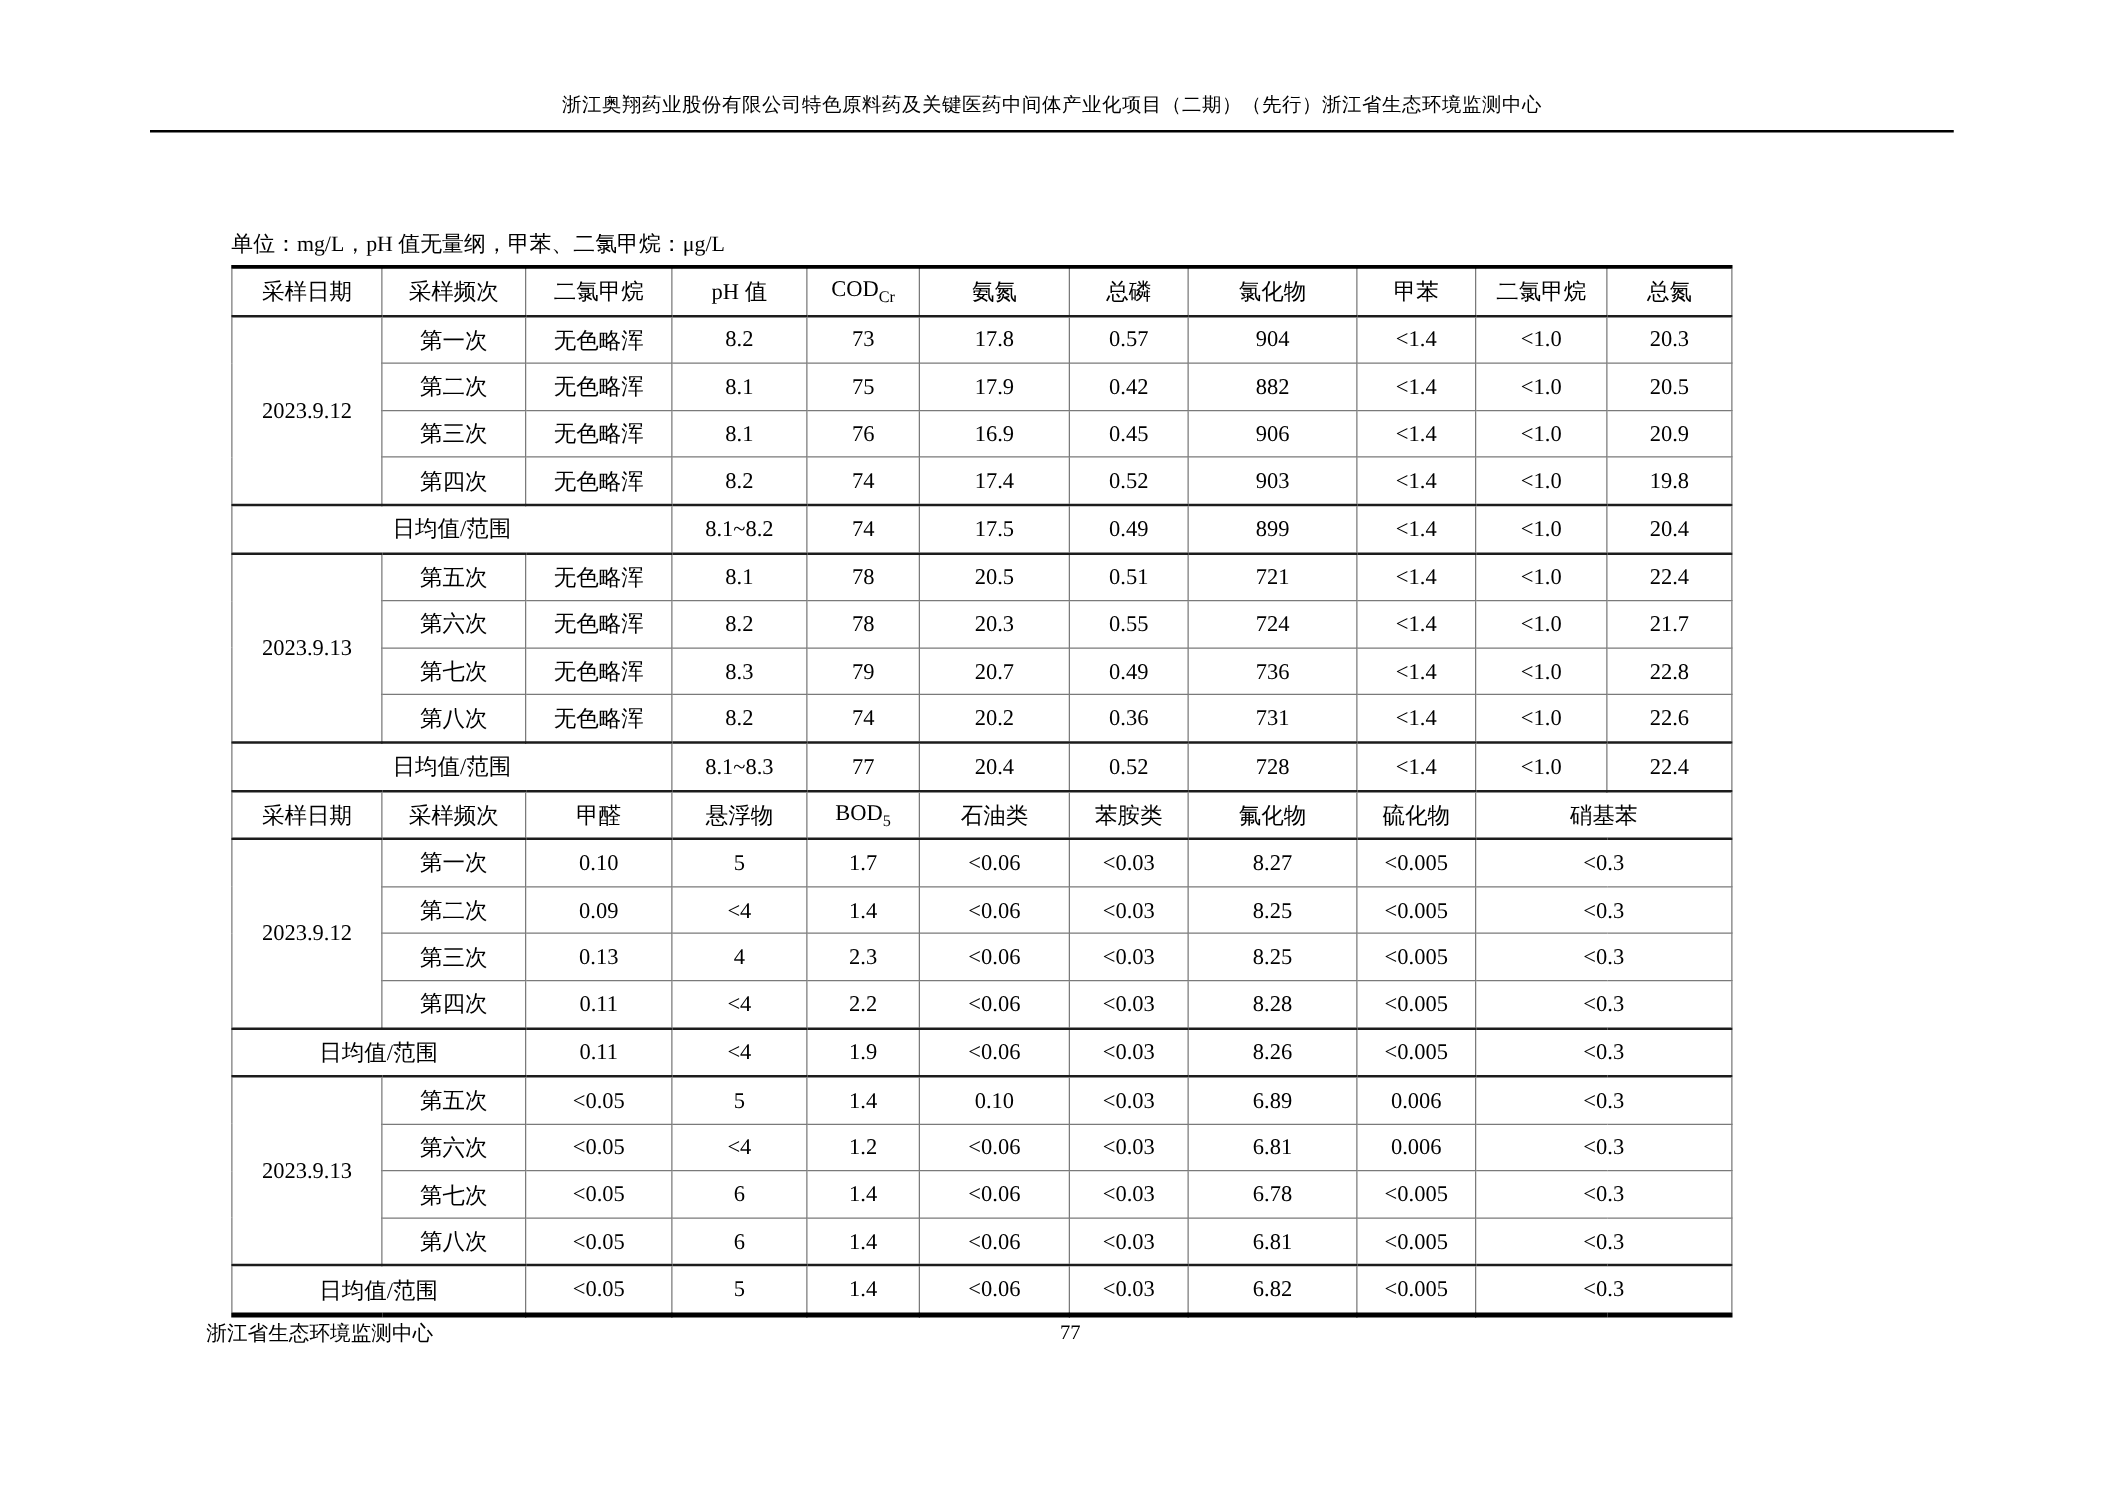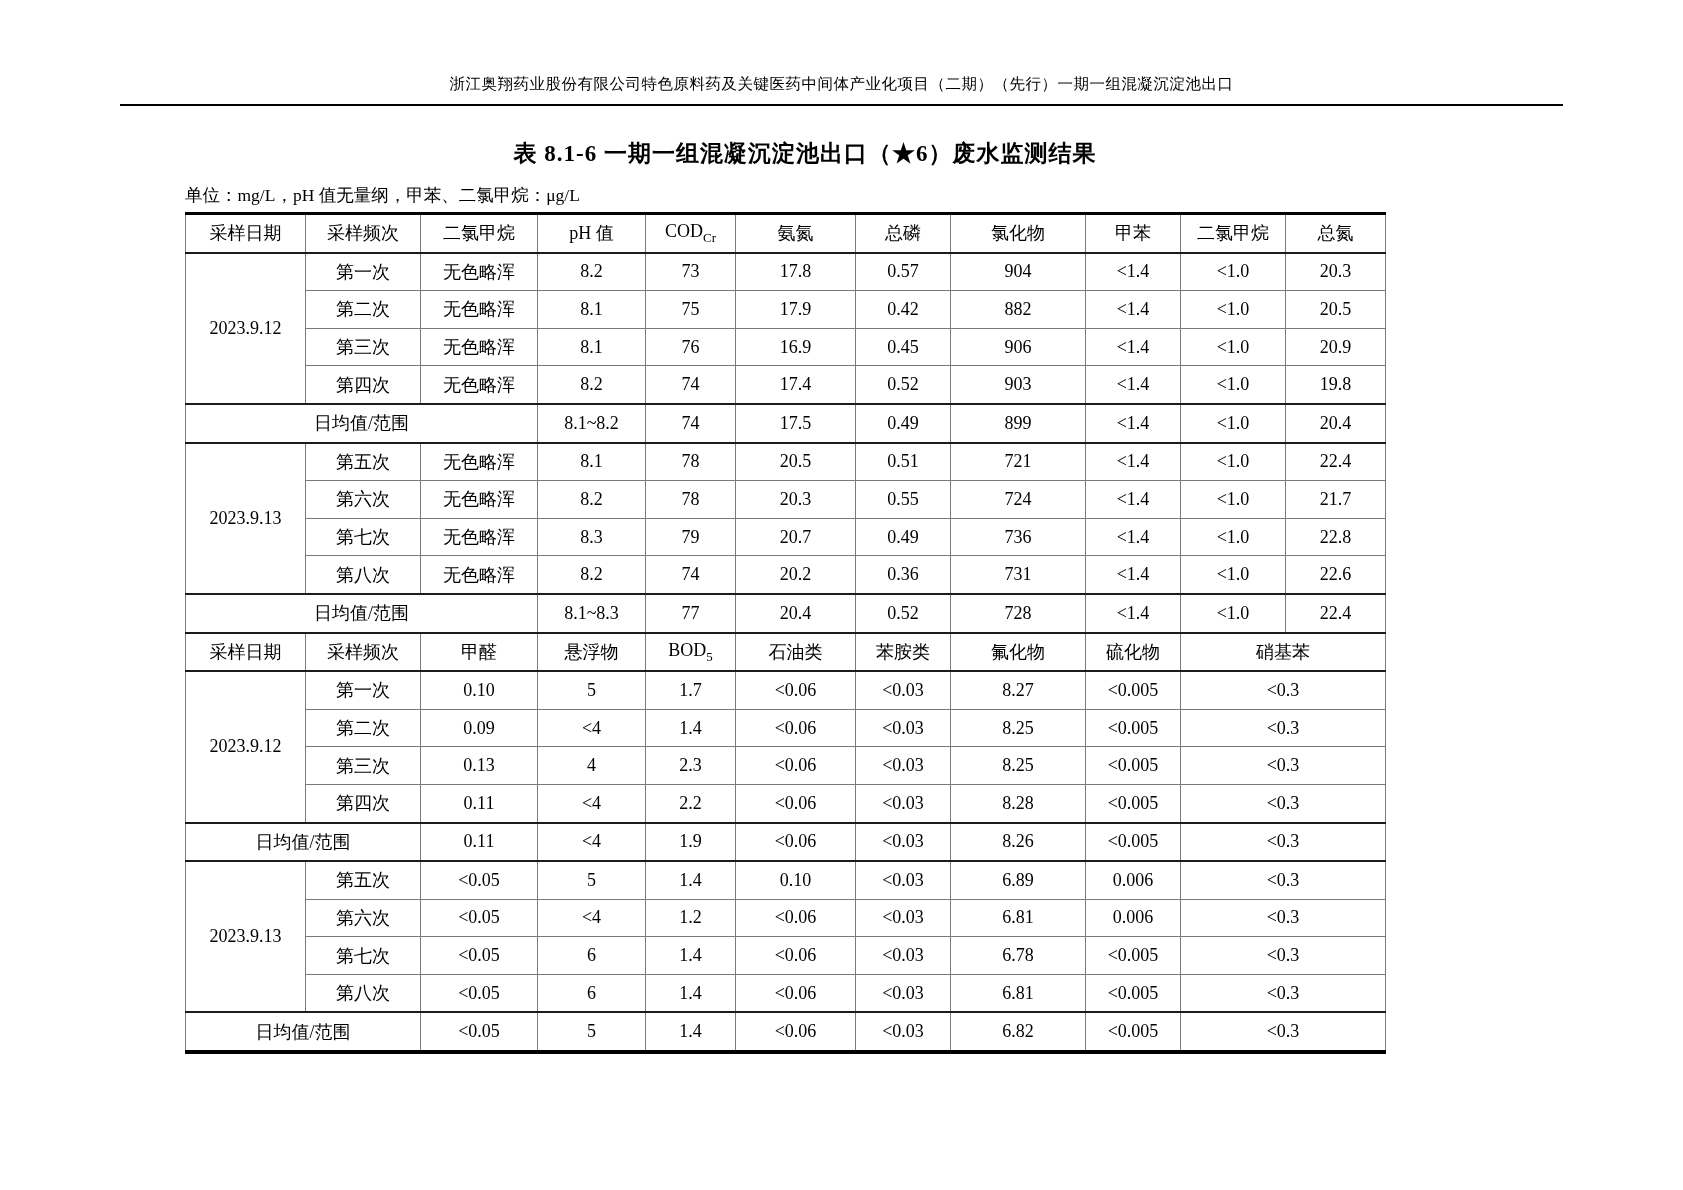--- a/index.html
+++ b/index.html
@@ -43,24 +43,23 @@
     font-size:16.5px;
   }
   .footer .pagenum { position:absolute; left:683px; top:0; }
 </style>
 </head>
 <body>
 
 <div class="page">
 
   <div class="doc-header">
-    <span>浙江奥翔药业股份有限公司特色原料药及关键医药中间体产业化项目（二期）（先行）一期一组混凝沉淀池出口</span>
+    <span>浙江奥翔药业股份有限公司特色原料药及关键医药中间体产业化项目（二期）（先行）浙江省生态环境监测中心</span>
   </div>
 
-  <div class="table-title">表 8.1-6  一期一组混凝沉淀池出口（★6）废水监测结果</div>
 
   <div class="unit-note">单位：mg/L，pH 值无量纲，甲苯、二氯甲烷：μg/L</div>
 
   <table class="monitoring">
     <colgroup>
       <col style="width:120px">
         <col style="width:115px">
         <col style="width:117px">
       <col style="width:108px">
         <col style="width:90px">
@@ -325,14 +324,18 @@
           <td>1.4</td>
           <td>&lt;0.06</td>
           <td>&lt;0.03</td>
           <td>6.82</td>
           <td>&lt;0.005</td>
           <td colspan="2">&lt;0.3</td>
         </tr>
       </tbody>
   </table>
 
+  <div class="footer">
+    <span>浙江省生态环境监测中心</span>
+    <span class="pagenum">77</span>
+  </div>
 
 </div>
 
 </body></html>

